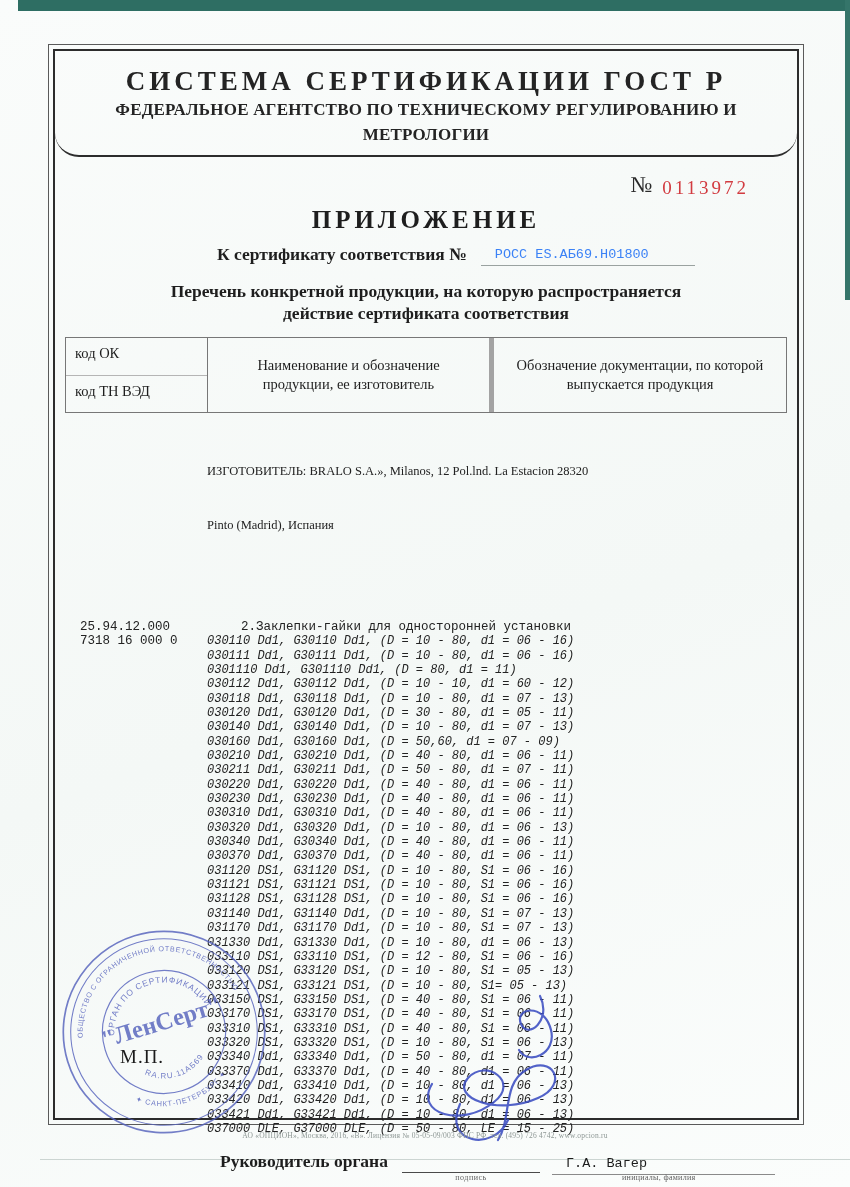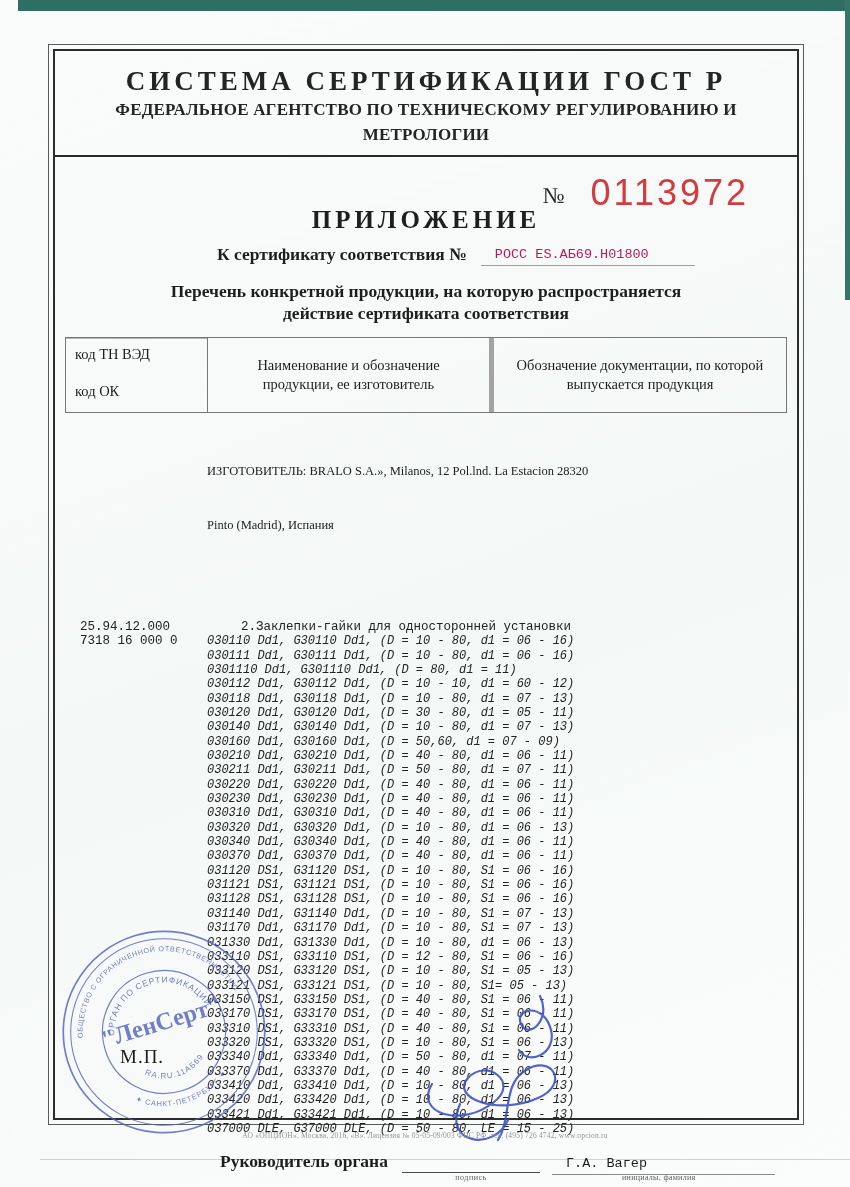--- a/index.html
+++ b/index.html
@@ -9,34 +9,34 @@
     font-family:"Liberation Serif", serif;color:#1e1e1e;
   }
   .scan-top-bar{position:absolute;left:18px;top:0;right:0;height:11px;background:#2e6e63;}
   .scan-right-sliver{position:absolute;right:0;top:0;width:5px;height:300px;background:#35756a;}
   .scan-bottom-line{position:absolute;left:40px;right:0;top:1159px;border-top:1px solid #ccd5d2;}
 
   .outer-frame{position:absolute;left:48px;top:44px;width:754px;height:1079px;border:1.5px solid #5a5a5a;}
   .inner-frame{position:absolute;left:4px;top:4px;right:4px;bottom:4px;border:2px solid #2c2c2c;}
   .content{position:relative;width:100%;height:100%;}
 
-  .masthead{padding:15px 24px 8px;border-bottom:2.5px solid #2c2c2c;text-align:center;}
+  .masthead{padding:15px 24px 8px;border-bottom:2.5px solid #2c2c2c;text-align:center;border-radius:24px;}
   .mast-line1{font-size:27px;font-weight:bold;letter-spacing:4px;line-height:31px;color:#242424;}
   .mast-line2{font-size:17px;font-weight:bold;letter-spacing:0.2px;line-height:25px;color:#242424;}
 
   .number-row{text-align:right;padding:15px 48px 0 0;height:32px;}
   .number-prefix{font-size:23px;color:#2a2a2a;margin-right:10px;vertical-align:2px;}
-  .number-value{font-family:Liberation Sans, sans-serif;font-size:36px;font-weight:500;letter-spacing:3px;margin-left:16px;}
+  .number-value{font-family:Liberation Serif, serif;font-size:19px;font-weight:500;letter-spacing:3px;}
 
   .appendix-title{text-align:center;font-size:25px;font-weight:bold;letter-spacing:4px;margin-top:2px;}
 
   .cert-row{display:flex;align-items:flex-end;margin:10px 0 0 162px;}
   .cert-label{font-size:17.5px;font-weight:bold;padding-bottom:1px;}
   .cert-num-box{margin-left:14px;border-bottom:1px solid #9aa2a0;padding:0 10px 3px 14px;min-width:190px;}
-  .cert-num{font-family:"Liberation Mono", monospace;font-size:13.5px;color:#be185d;}
+  .cert-num{font-family:"Liberation Mono", monospace;font-size:13.5px;color:#3b82f6;}
 
   .subtitle{text-align:center;font-size:17.5px;font-weight:bold;line-height:21.5px;margin-top:15px;}
 
   .spec-table{display:grid;grid-template-columns:142px 286px auto;margin:13px 10px 0 10px;
     border:1px solid #777;height:74px;}
   .col-codes{border-right:1px solid #777;display:flex;flex-direction:column;}
   .code-cell{flex:1;font-size:14.5px;padding:7px 0 0 9px;}
   .code-cell.second{border-top:1px solid #b5b5b5;}
   .col-mid{border-right:5px solid #a3a3a3;display:flex;align-items:center;justify-content:center;
     text-align:center;font-size:14.5px;line-height:19px;padding:0 28px;}
@@ -102,22 +102,22 @@
         </span>
       </div>
 
       <div class="subtitle">
         <div>Перечень конкретной продукции,  на которую распространяется</div>
         <div>действие сертификата соответствия</div>
       </div>
 
       <div class="spec-table">
         <div class="col-codes">
+          <div class="code-cell">код ОК</div>
           <div class="code-cell second">код ТН ВЭД</div>
-          <div class="code-cell">код ОК</div>
         </div>
         <div class="col-mid">Наименование и обозначение продукции, ее изготовитель</div>
         <div class="col-right">Обозначение документации, по которой выпускается продукция</div>
       </div>
 
       <div class="manufacturer">
         <div>ИЗГОТОВИТЕЛЬ: BRALO S.A.», Milanos, 12 Pol.lnd. La Estacion 28320</div>
         <div>Pinto (Madrid), Испания</div>
       </div>
 

